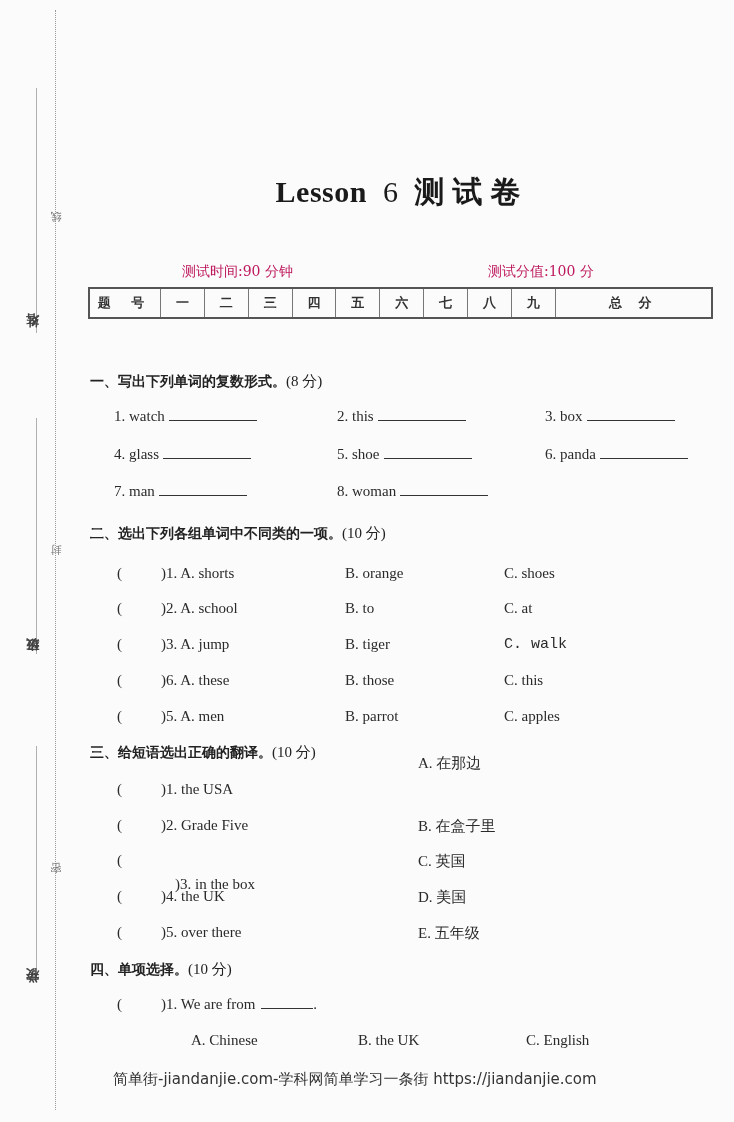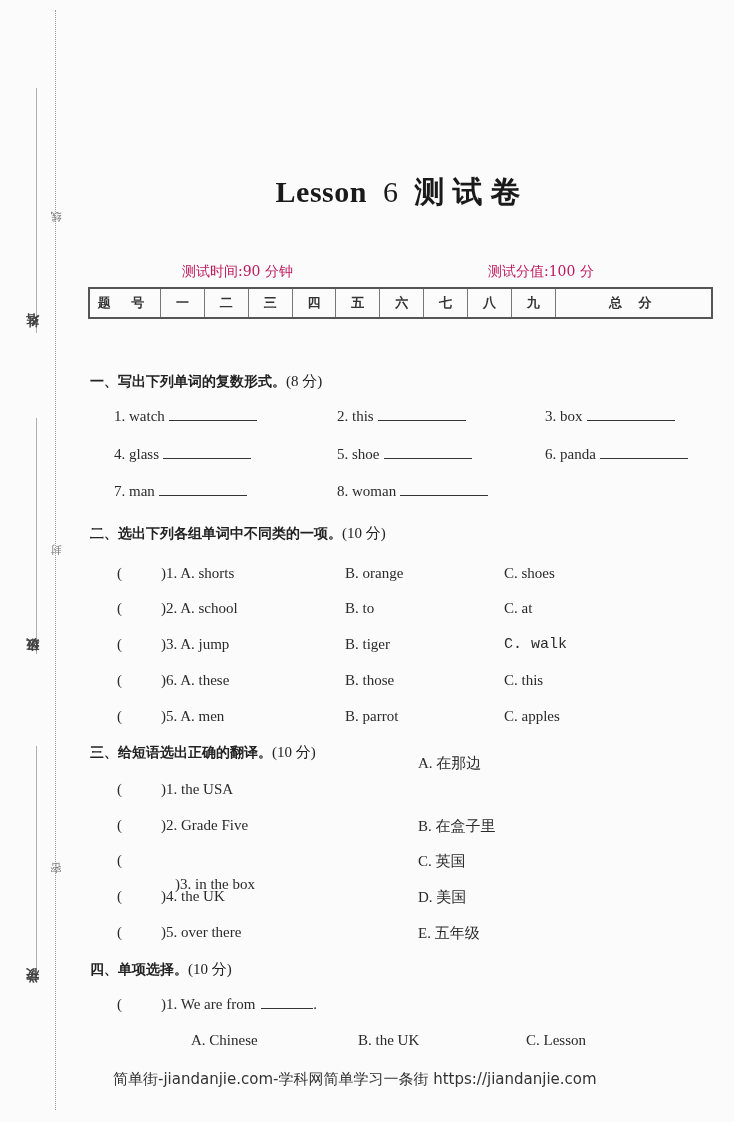--- a/index.html
+++ b/index.html
@@ -173,16 +173,16 @@
 
 <div class="section-title" style="top:960px;">
   <span>四、单项选择。</span><span class="pts">(10 分)</span>
 </div>
 
 <div>
   <span class="paren" style="left:117px;top:996px;">(</span>
   <span class="item" style="left:161px;top:996px;"><span>)1. We are from</span><span class="blank" style="width:52px;margin-left:6px;"></span><span>.</span></span>
   <span class="item" style="left:191px;top:1032px;">A. Chinese</span>
   <span class="item" style="left:358px;top:1032px;">B. the UK</span>
-  <span class="item" style="left:526px;top:1032px;">C. Lesson</span>
+  <span class="item" style="left:526px;top:1032px;">C. English</span>
 </div>
 
 <div class="watermark">简单街-jiandanjie.com-学科网简单学习一条街 https://jiandanjie.com</div>
 
 </body></html>

